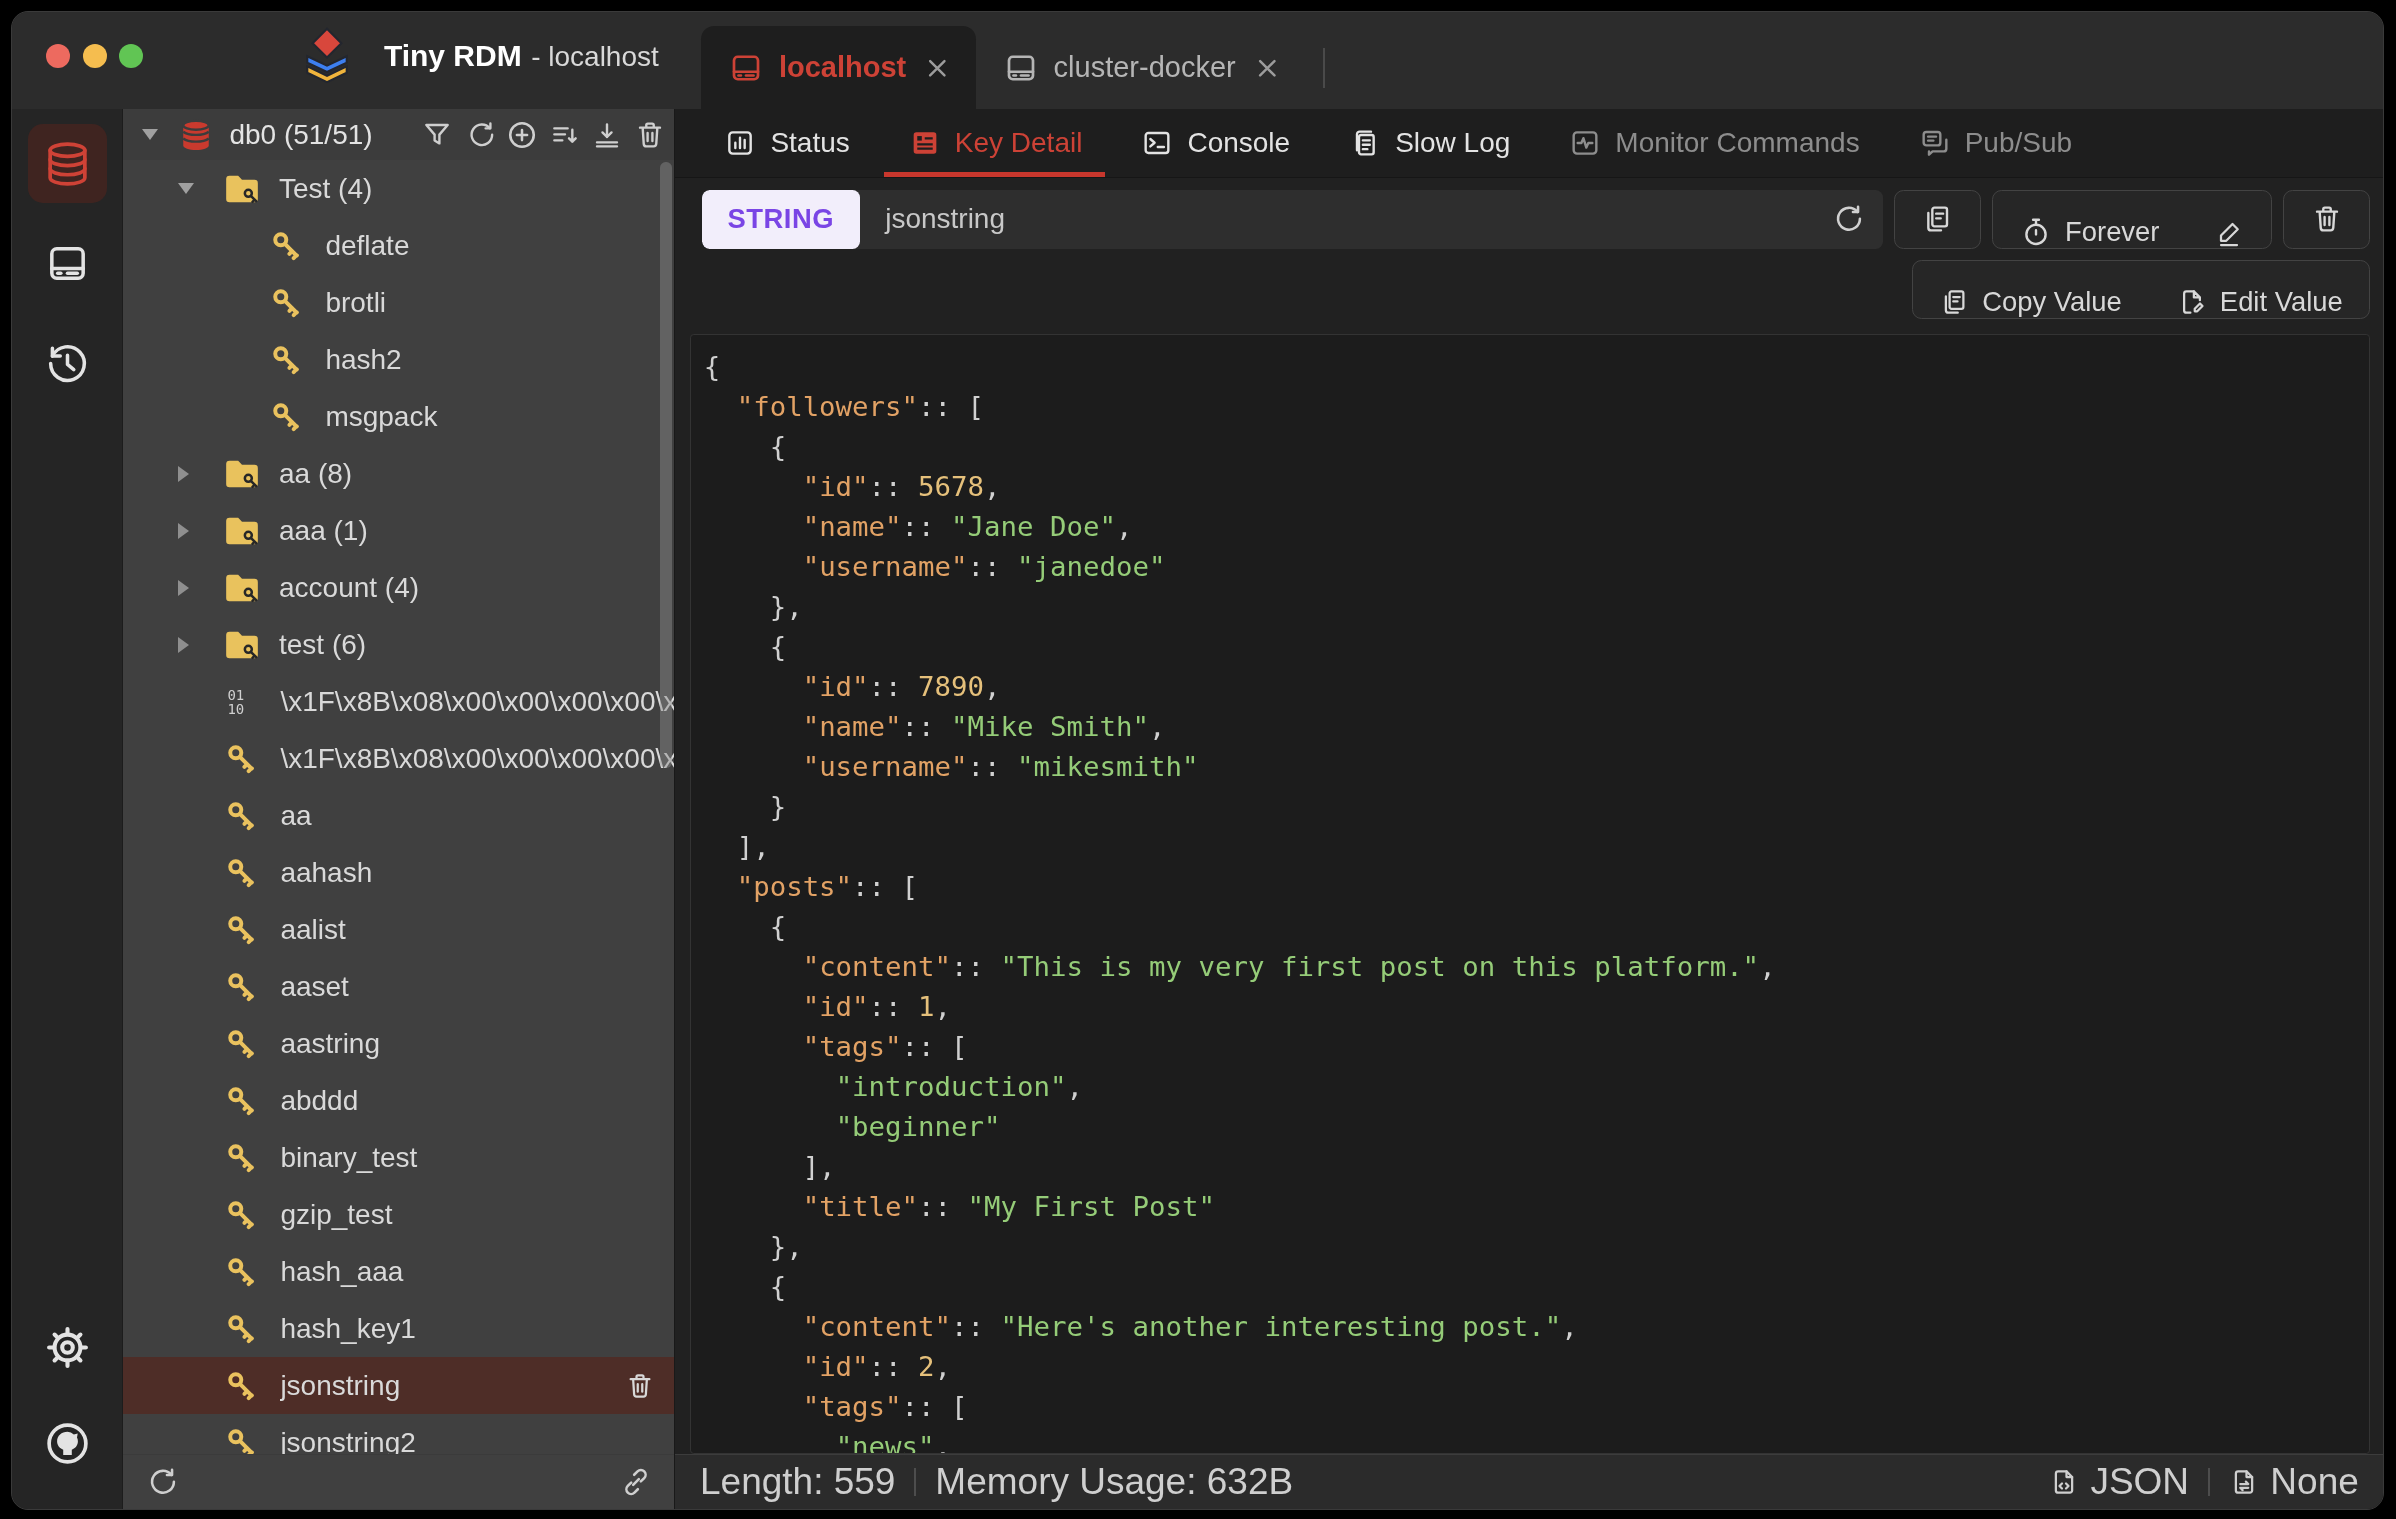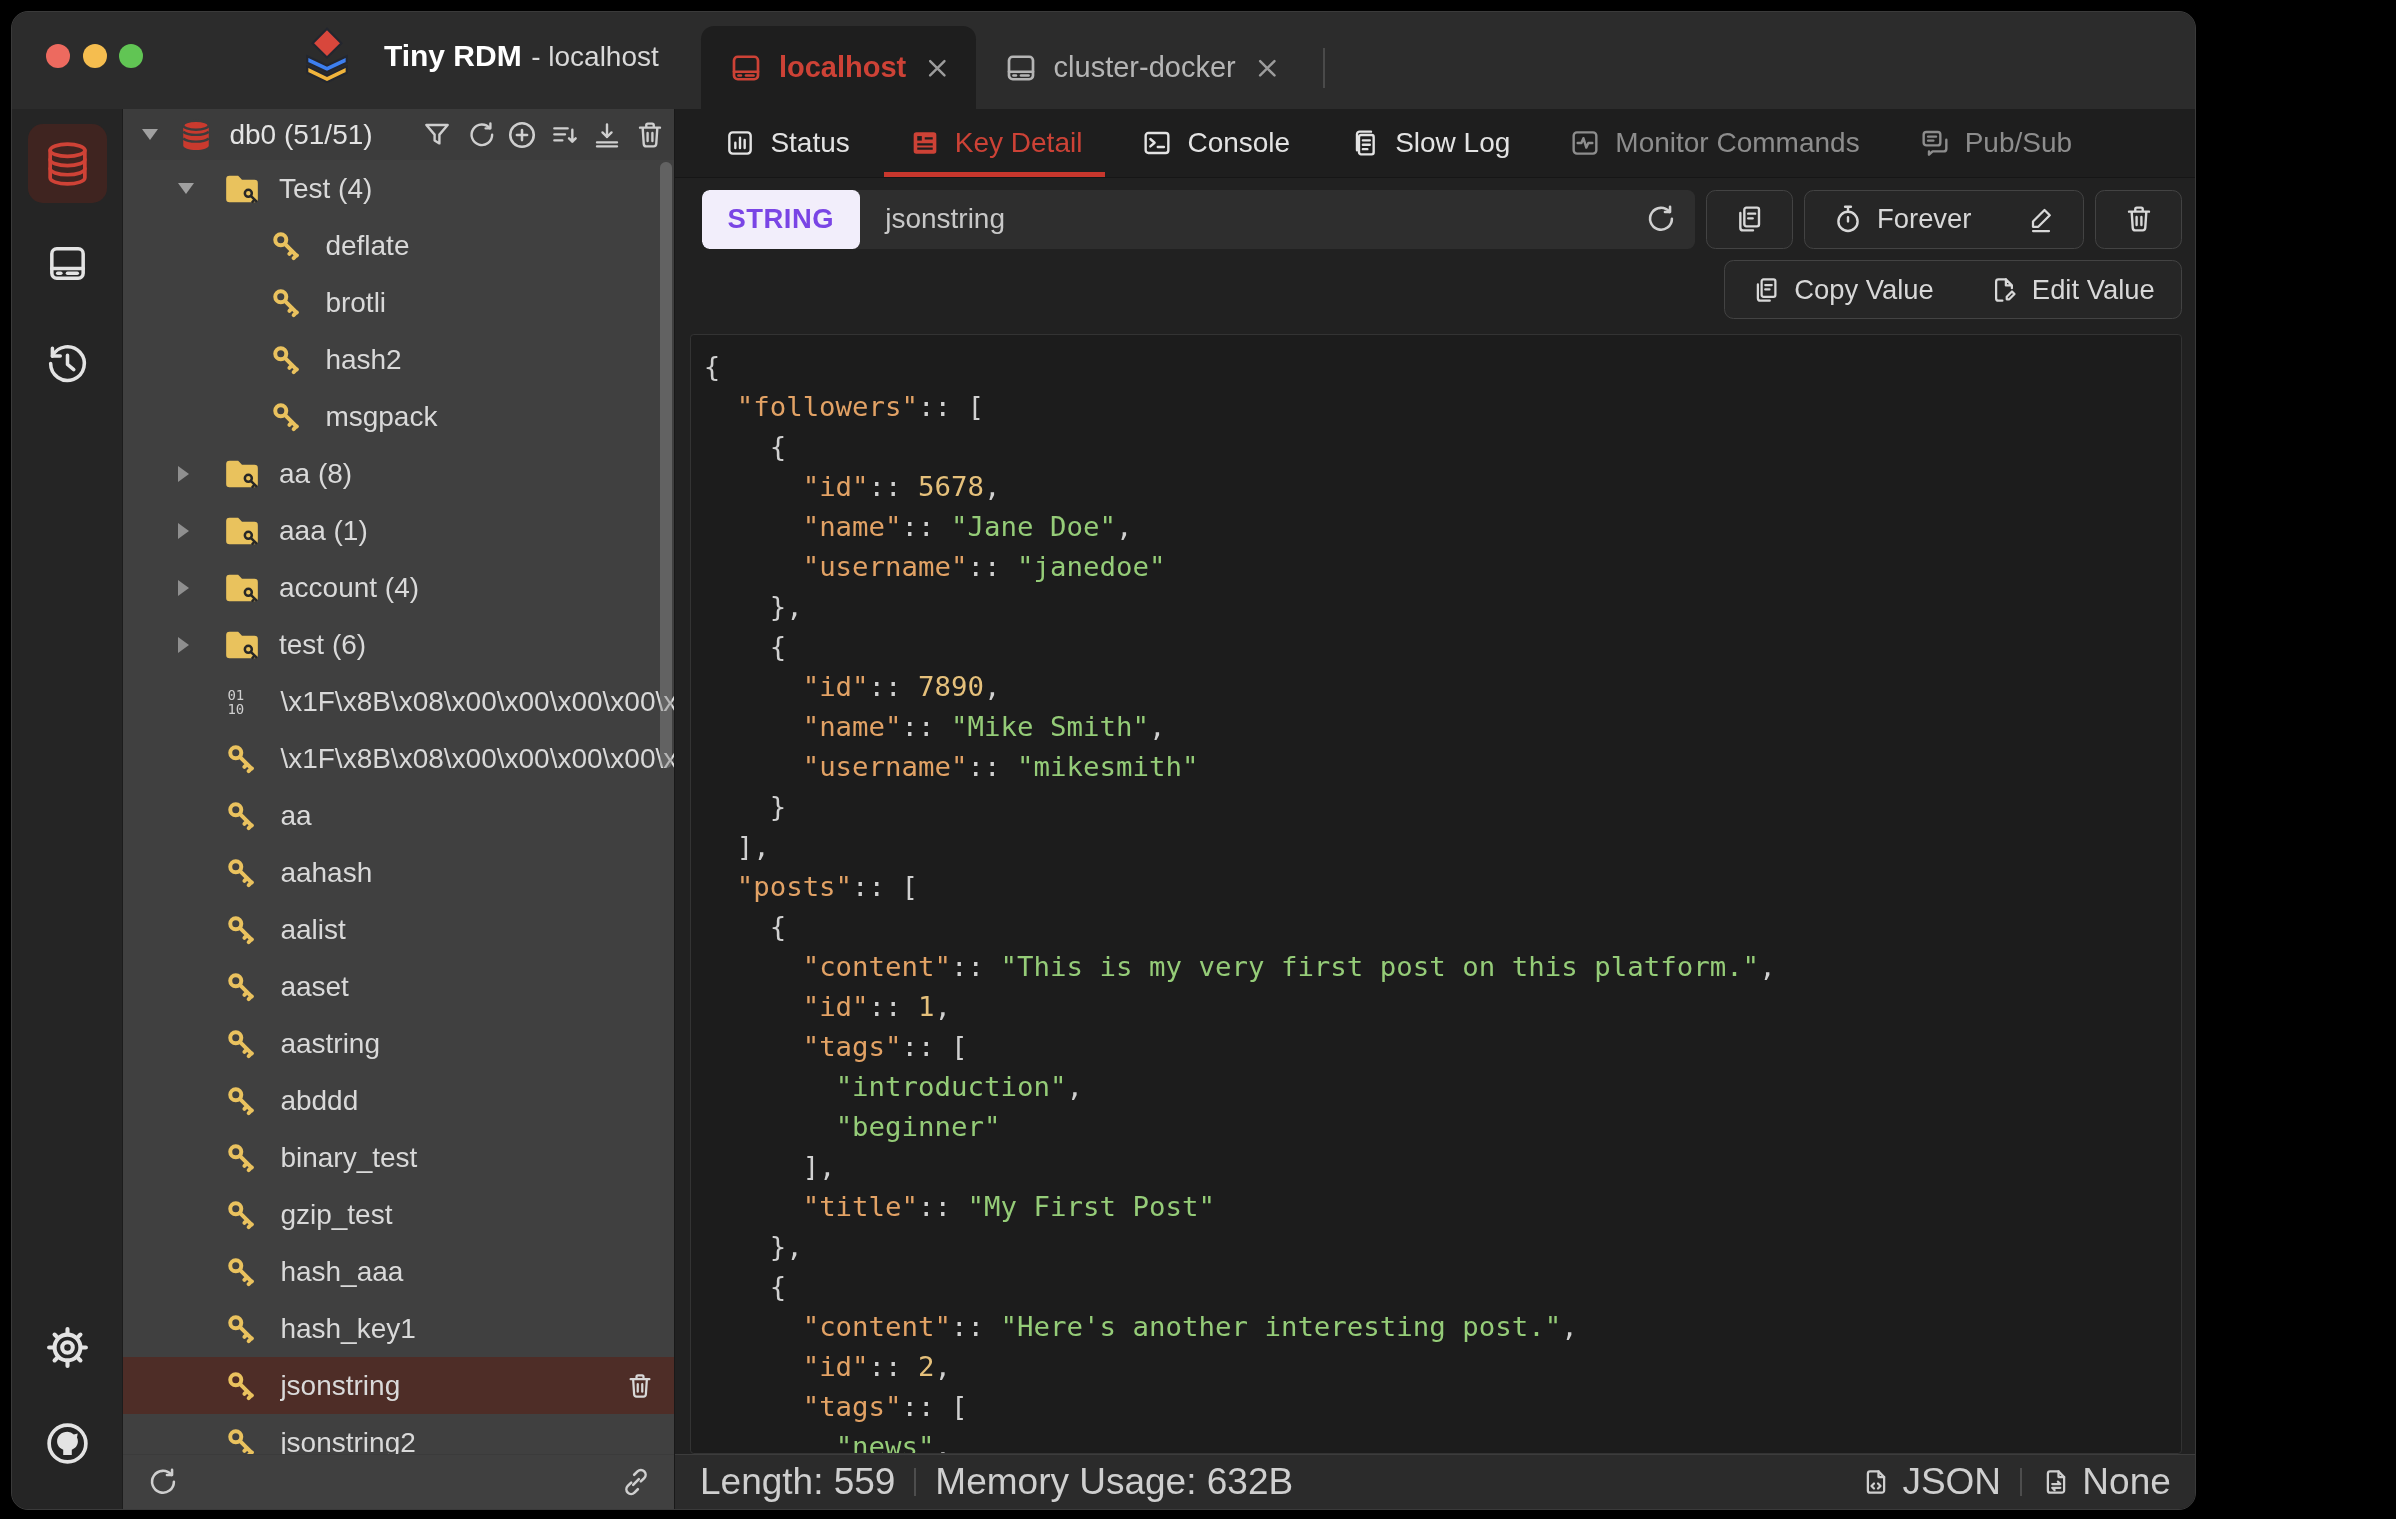--- a/index.html
+++ b/index.html
@@ -1,18 +1,18 @@
 <!DOCTYPE html>
 <html style="font-size:15px"><head>
 <meta charset="utf-8">
 <style>
   * { box-sizing: border-box; margin: 0; padding: 0; }
   html,body { width:2396px; height:1520px; background:#000; overflow:hidden;
     font-family:"Liberation Sans", sans-serif; -webkit-font-smoothing:antialiased; }
-  .window { position:absolute; left:11.4px; top:11.4px; width:2185px; height:1499px;
+  .window { position:absolute; left:11.4px; top:11.4px; width:2373px; height:1499px;
     background:#272727; border-radius:17px; border:0.9px solid #3a3a3a; overflow:hidden;
     display:flex; flex-direction:column; }
 
   
   .header { height:97px; background:#2c2c2c; display:flex; flex-shrink:0; }
   .titlebar { width:689px; height:87px; display:flex; align-items:center; padding-left:34px; flex-shrink:0; }
   .tl { width:24px; height:24px; border-radius:50%; margin-right:12.3px; }
   .tl.red{ background:#ed6a5f; } .tl.yellow{ background:#f5bd4f; } .tl.green{ background:#61c554; }
   .applogo { width:64px; height:64px; margin-left:140px; flex-shrink:0; }
   .apptitle { margin-left:24.6px; font-size:30px; color:#fff; font-weight:bold; white-space:nowrap; }
@@ -77,21 +77,21 @@
   .keyrow { display:flex; align-items:center; margin:11.4px 13.2px 0 26.5px; gap:11.4px; flex-shrink:0; }
   .keyinput { flex:1; height:59px; background:#2e2e2e; border-radius:7.6px; display:flex; align-items:center; overflow:hidden; }
   .typebadge { height:59px; display:flex; align-items:center; padding:0 25.6px; background:#f2eefb;
     color:#7a45e5; font-weight:bold; font-size:27.4px; letter-spacing:0.5px; border-radius:7.6px; flex-shrink:0; }
   .keyname { font-size:28px; color:#c8c8c8; padding-left:25.6px; flex:1; }
   .keyrefresh { margin-right:19px; color:#d0d0d0; display:flex; }
   .btn { height:59px; border:1.9px solid #434343; border-radius:9.5px; background:#262626;
     display:flex; align-items:center; justify-content:center; color:#d8d8d8; font-size:27.4px; flex-shrink:0; }
   .btn.icononly { width:87px; }
   .btngroup { height:59px; border:1.9px solid #434343; border-radius:9.5px; background:#262626;
-    display:flex; align-items:center; color:#d8d8d8; flex-shrink:0; }
+    display:flex; align-items:flex-end; color:#d8d8d8; flex-shrink:0; }
   .btngroup .seg { display:flex; align-items:center; gap:13.2px; padding:0 26.5px; font-size:27.4px; }
   .btngroup .gdiv { width:1.9px; background:#434343; }
 
   .valuebar { display:flex; justify-content:flex-end; margin:11.4px 13.2px 0 26.5px; flex-shrink:0; }
   .json-view { flex:1; margin:15px 13.2px 0 15px; background:#1c1c1c; border:0.9px solid #333;
     border-radius:3.8px; overflow:hidden; min-height:0; }
   .json-view pre { font-family:"DejaVu Sans Mono", monospace; font-size:27.4px; line-height:40px;
     color:#d0d0d0; padding:11.4px 0 0 12.3px; }
   .jk { color:#e2a265; } .js { color:#95cc78; } .jn { color:#e5c07b; }
 

